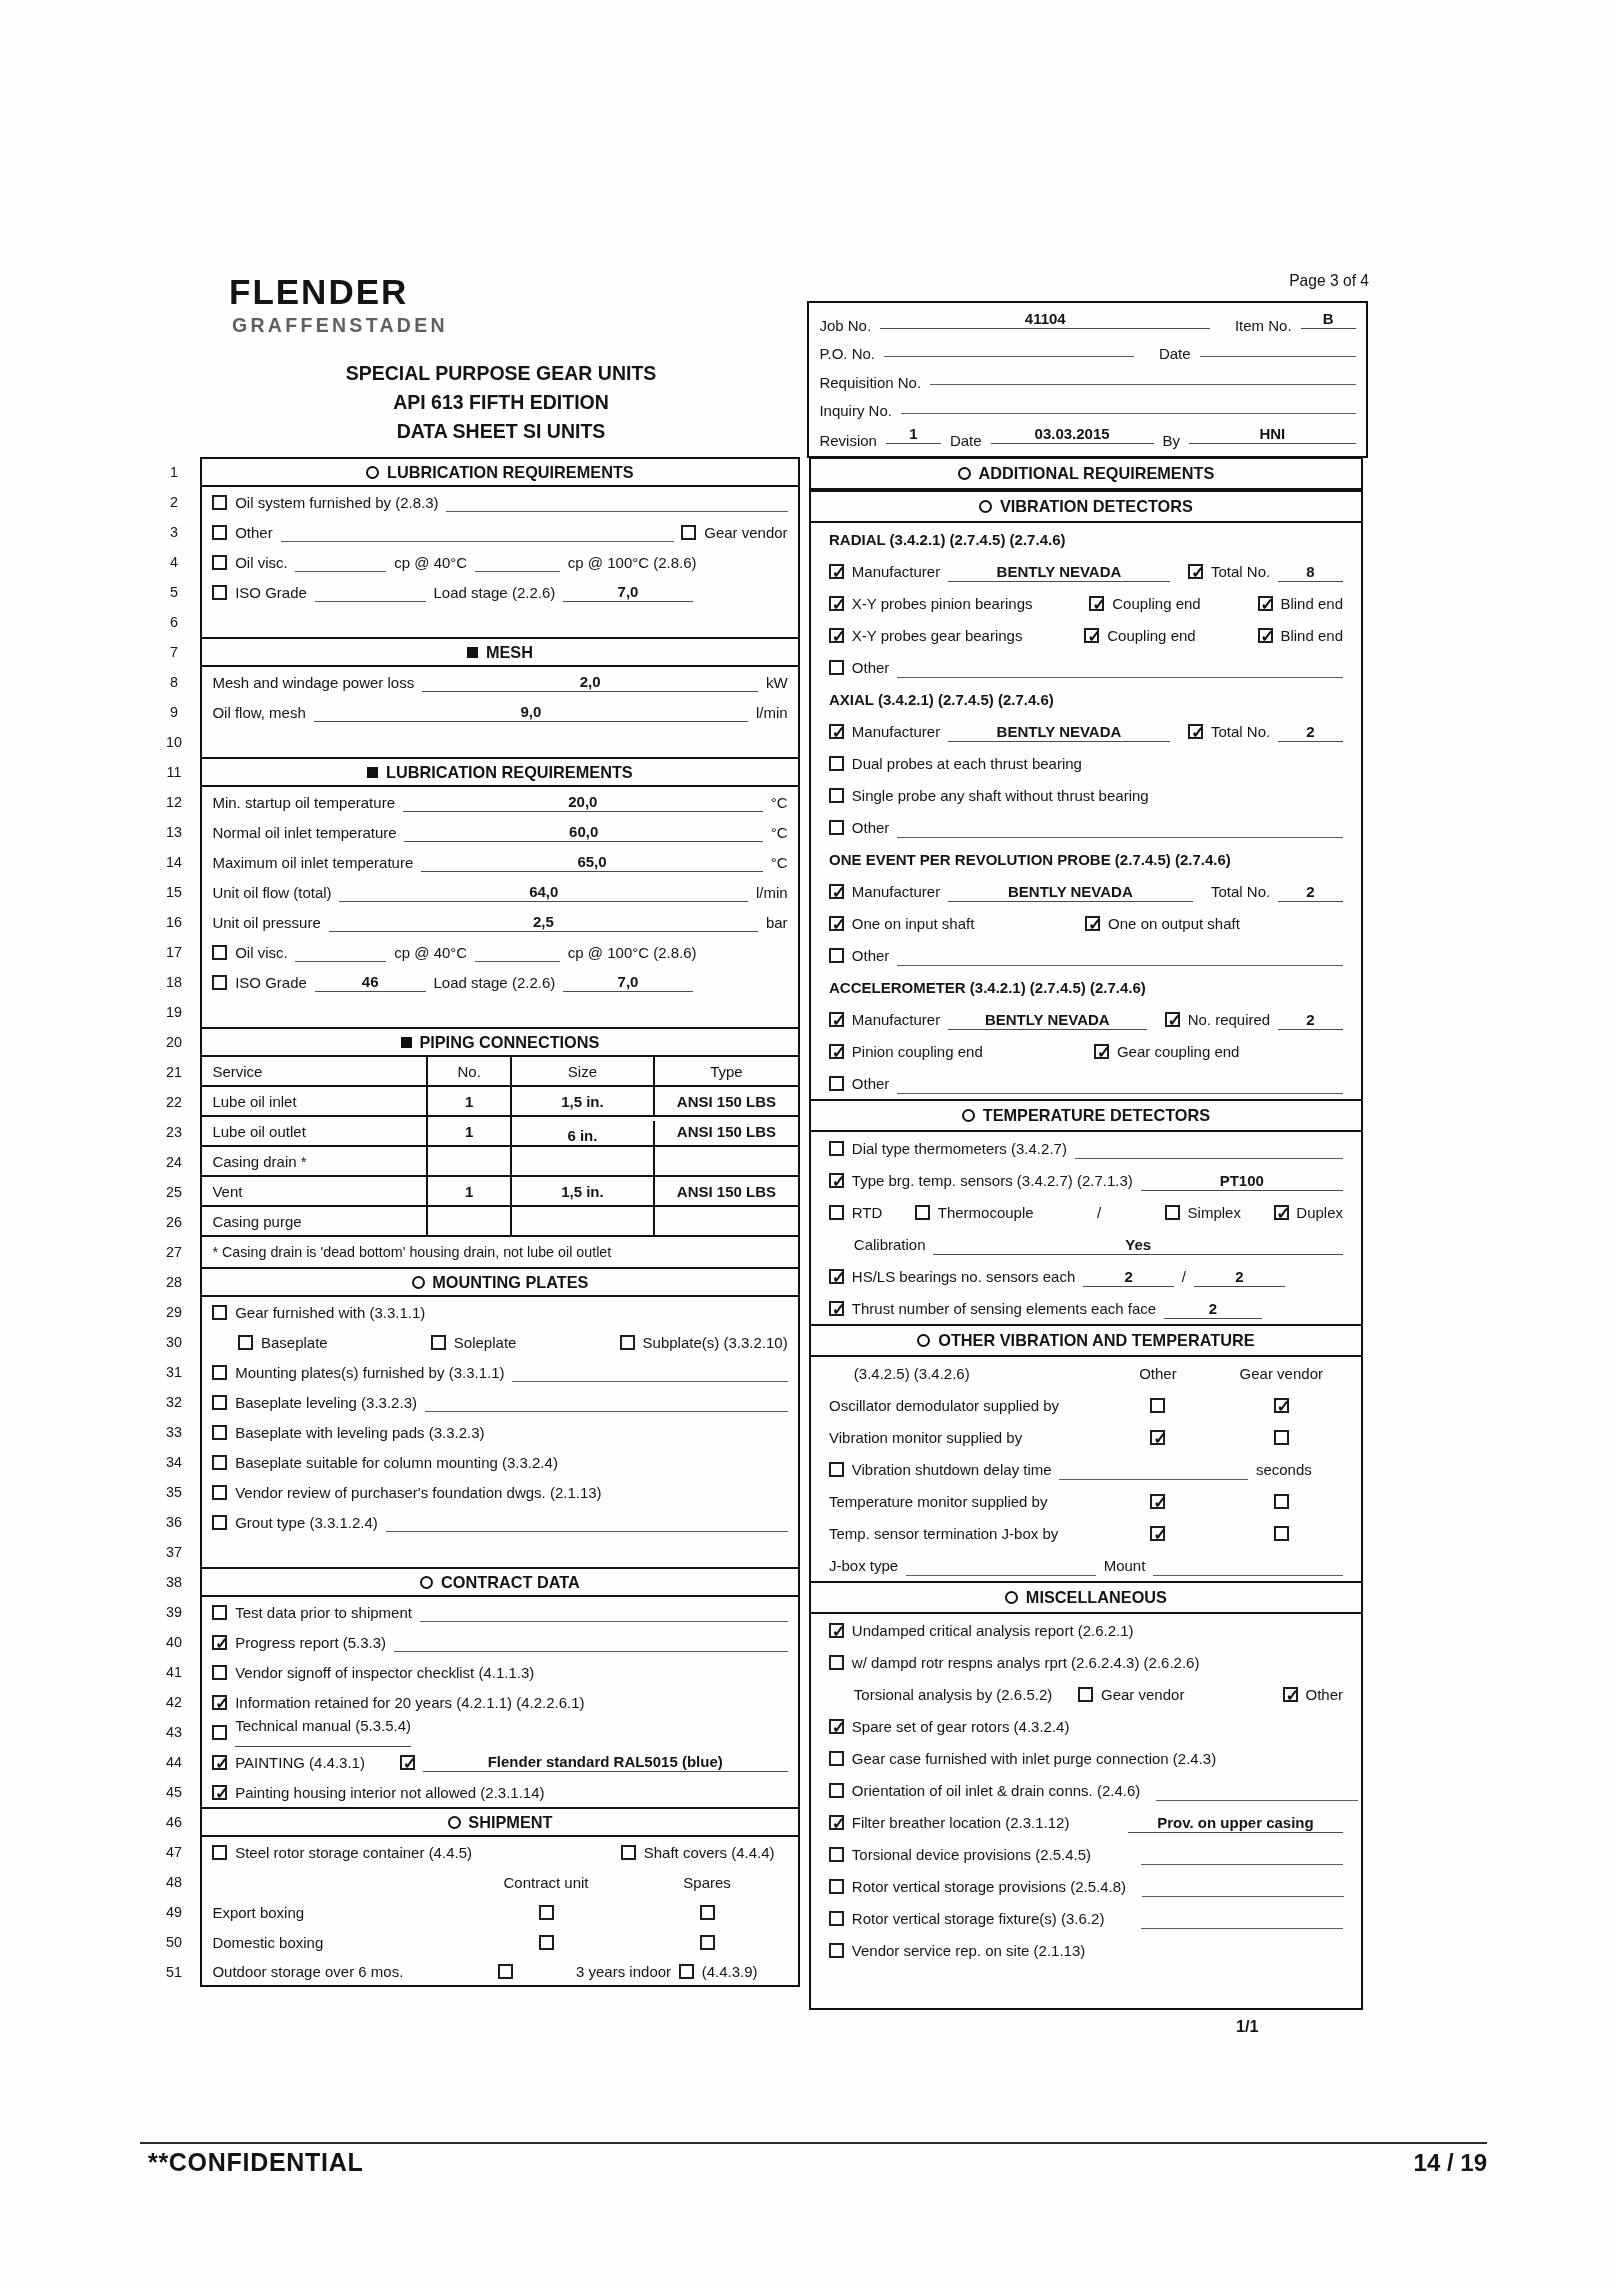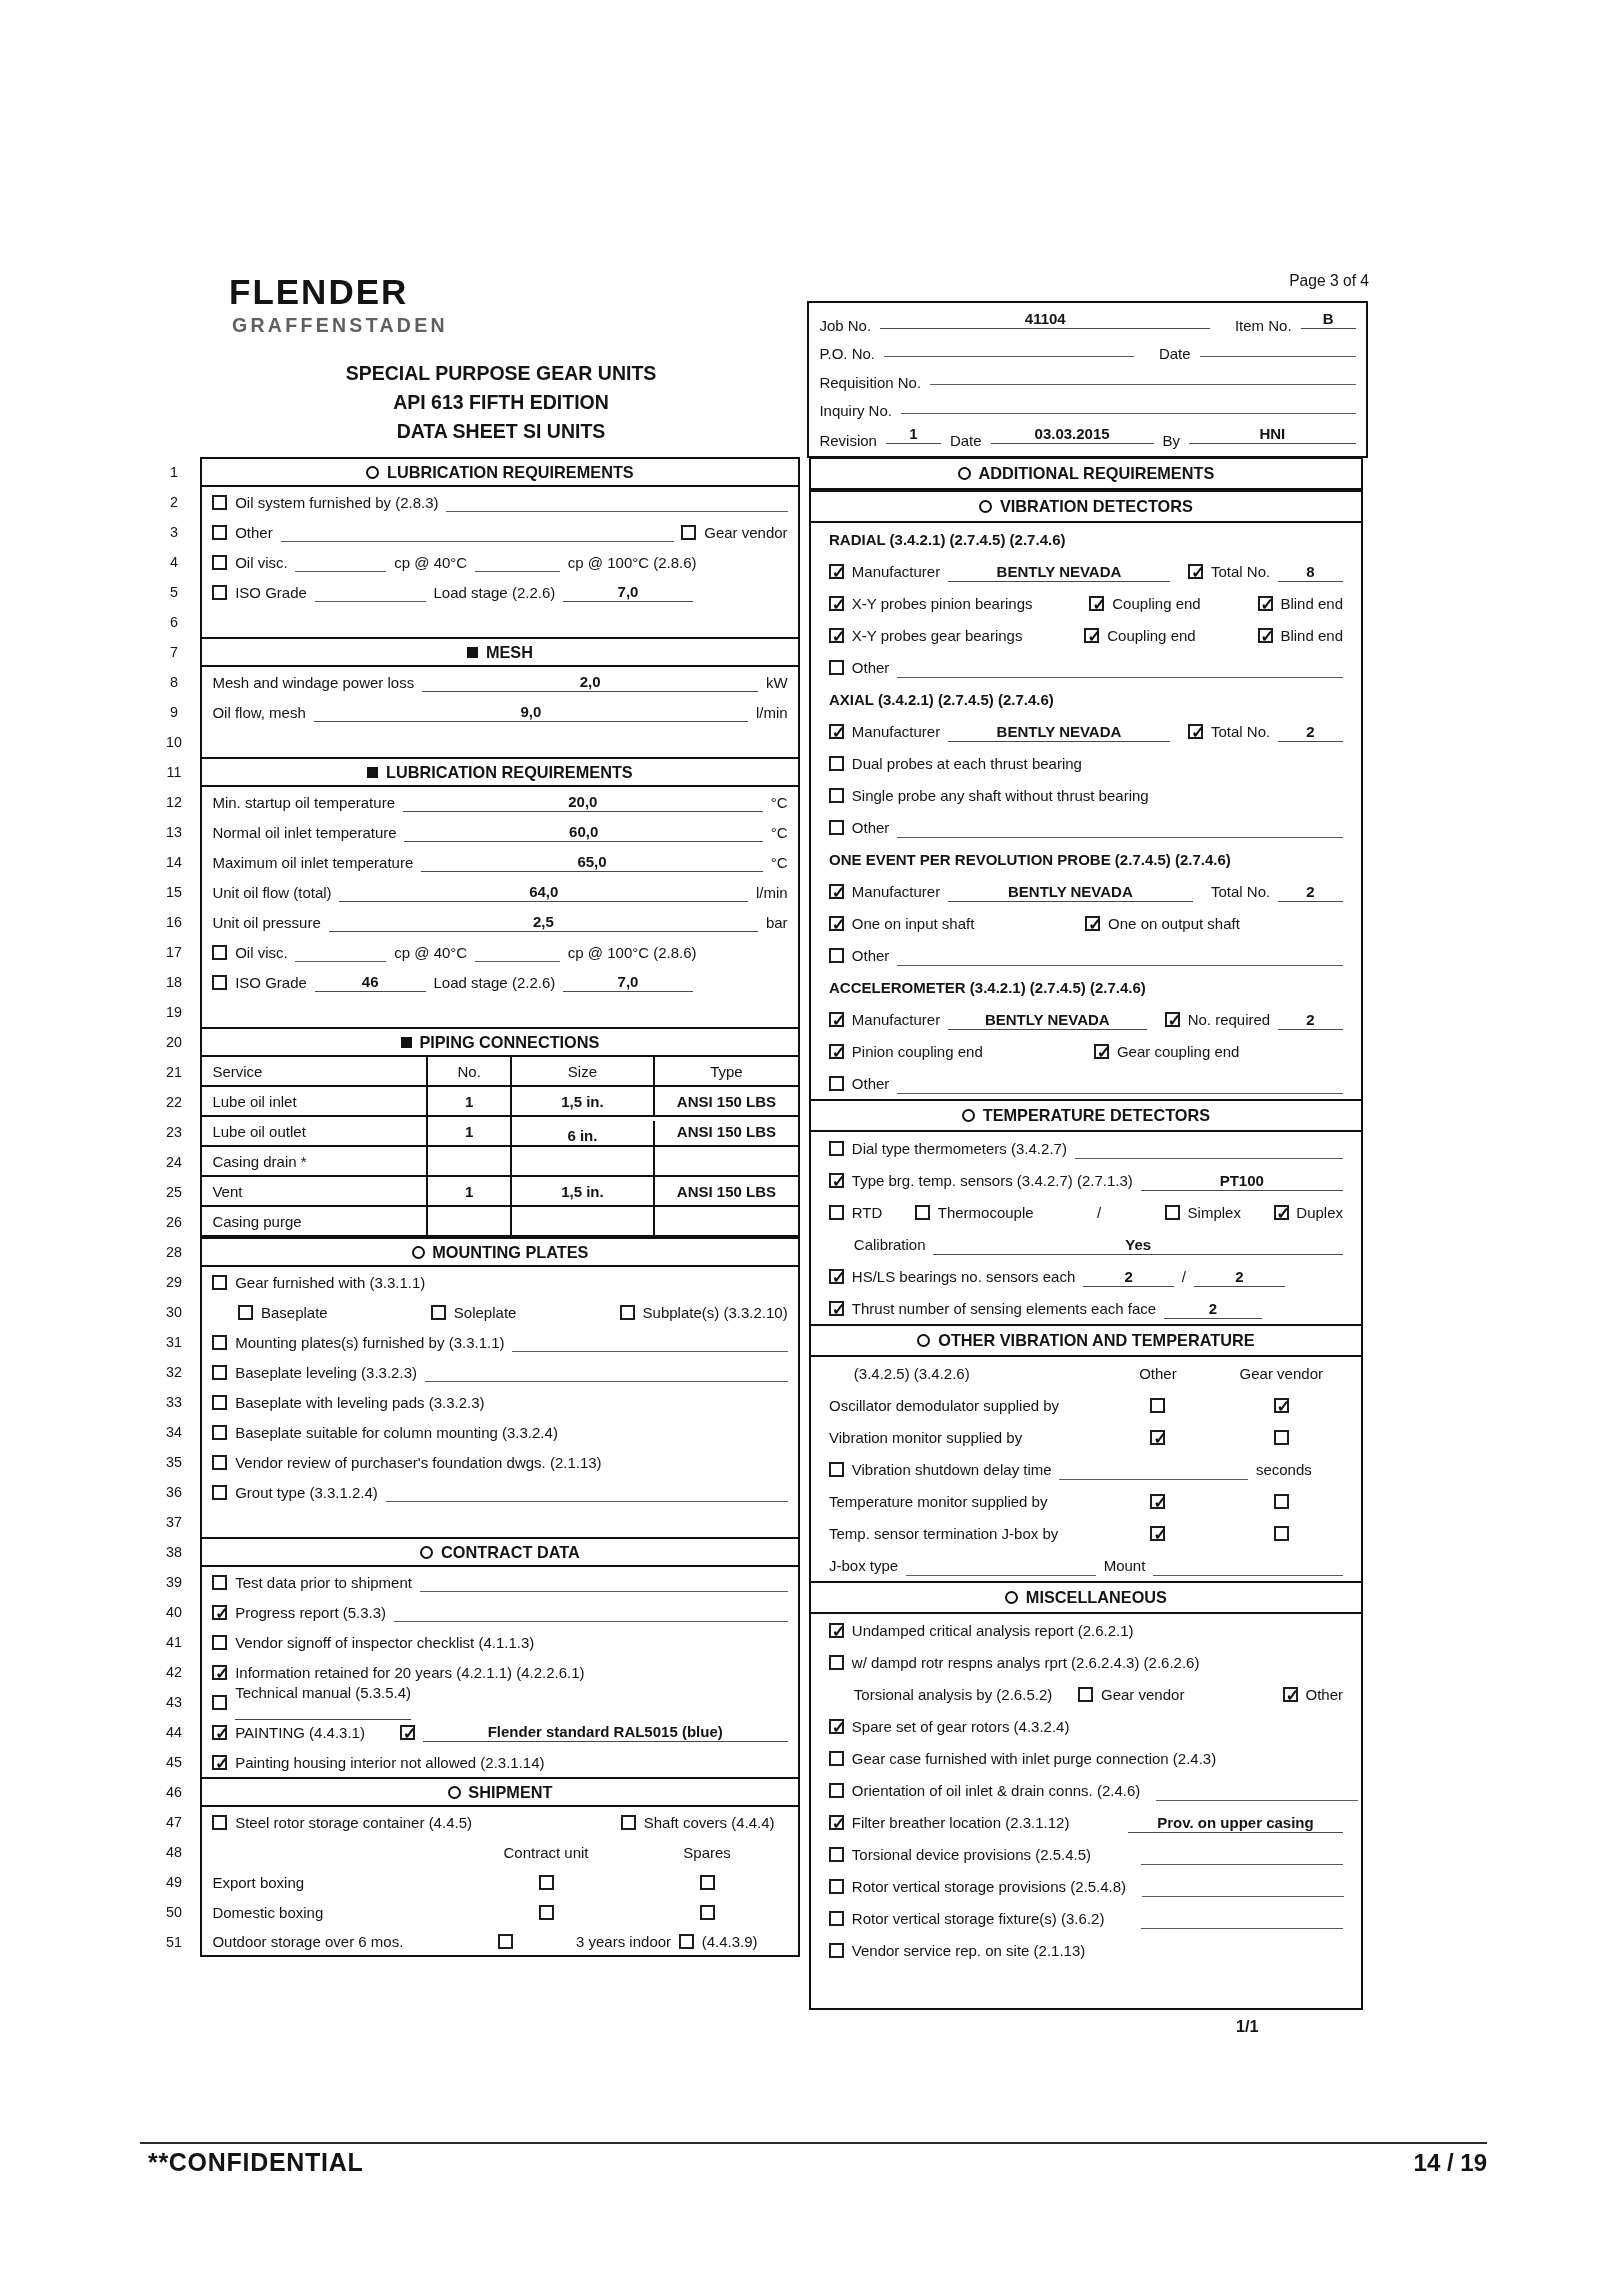--- a/index.html
+++ b/index.html
@@ -41,21 +41,21 @@
   .rhead{height:33px;flex:none;display:flex;align-items:center;justify-content:center;gap:7.8px;
          font-weight:700;font-size:16.3px;border-left:2px solid #111;border-right:2px solid #111;
          border-top:2.6px solid #111;border-bottom:2.6px solid #111;}
   .rbox{display:flex;flex-direction:column;border-left:2px solid #111;border-right:2px solid #111;}
   .rcol > :last-child{border-bottom:2.6px solid #111;flex:1;}
   .rrow{height:32px;flex:none;display:flex;align-items:center;gap:7.8px;padding:0 18px;min-width:0;}
 
   
   .lbl{font-size:15px;white-space:nowrap;}
   .lbl.bold{font-weight:700;}
-  .lbl.ulined{border-bottom:1.3px solid #444;padding-bottom:18px;}
+  .lbl.ulined{border-bottom:1.3px solid #444;padding-bottom:12px;}
   .val{font-weight:700;font-size:15px;text-align:center;border-bottom:1.3px solid #4a4a4a;
        padding:0 6.5px 1.3px;white-space:nowrap;align-self:flex-end;margin-bottom:4.6px;flex:none;}
   .blank{border-bottom:1.3px solid #5a5a5a;height:17px;align-self:flex-end;margin-bottom:5.2px;flex:none;}
   .sp{flex:none;display:inline-block;}
   .cb{width:15px;height:15px;border:2px solid #1d1d1d;flex:none;position:relative;background:#fff;}
   .cb.ck::after{content:"\2713";position:absolute;left:0.7px;top:-3.9px;font-size:17px;font-weight:700;color:#111;}
   .prefix-circle{width:13px;height:13px;border:2px solid #111;border-radius:50%;flex:none;display:inline-block;}
   .prefix-square{width:11px;height:11px;background:#111;flex:none;display:inline-block;}
   .grid{display:flex;width:100%;height:100%;align-items:center;}
   .gcol{display:flex;align-items:center;justify-content:center;gap:7.8px;height:100%;min-width:0;}
@@ -320,20 +320,24 @@
         <div class="lrow">
           <div class="num">26</div>
           <div class="lcontent cells">
             <div class="cell" style="width: 38%;">Casing purge</div>
             <div class="cell bold" style="width: 14%;"></div>
             <div class="cell bold" style="width: 24%;"></div>
             <div class="cell bold" style="width: 24%;"></div>
           </div>
         </div>
         <div class="lrow">
+          <div class="num">27</div>
+          <div class="lcontent note">* Casing drain is 'dead bottom' housing drain, not lube oil outlet</div>
+        </div>
+        <div class="lrow">
           <div class="num">28</div>
           <div class="lcontent header">
             <span class="prefix-circle"></span>
             <span>MOUNTING PLATES</span>
           </div>
         </div>
         <div class="lrow">
           <div class="num">29</div>
           <div class="lcontent">
             <span class="cb"></span>

